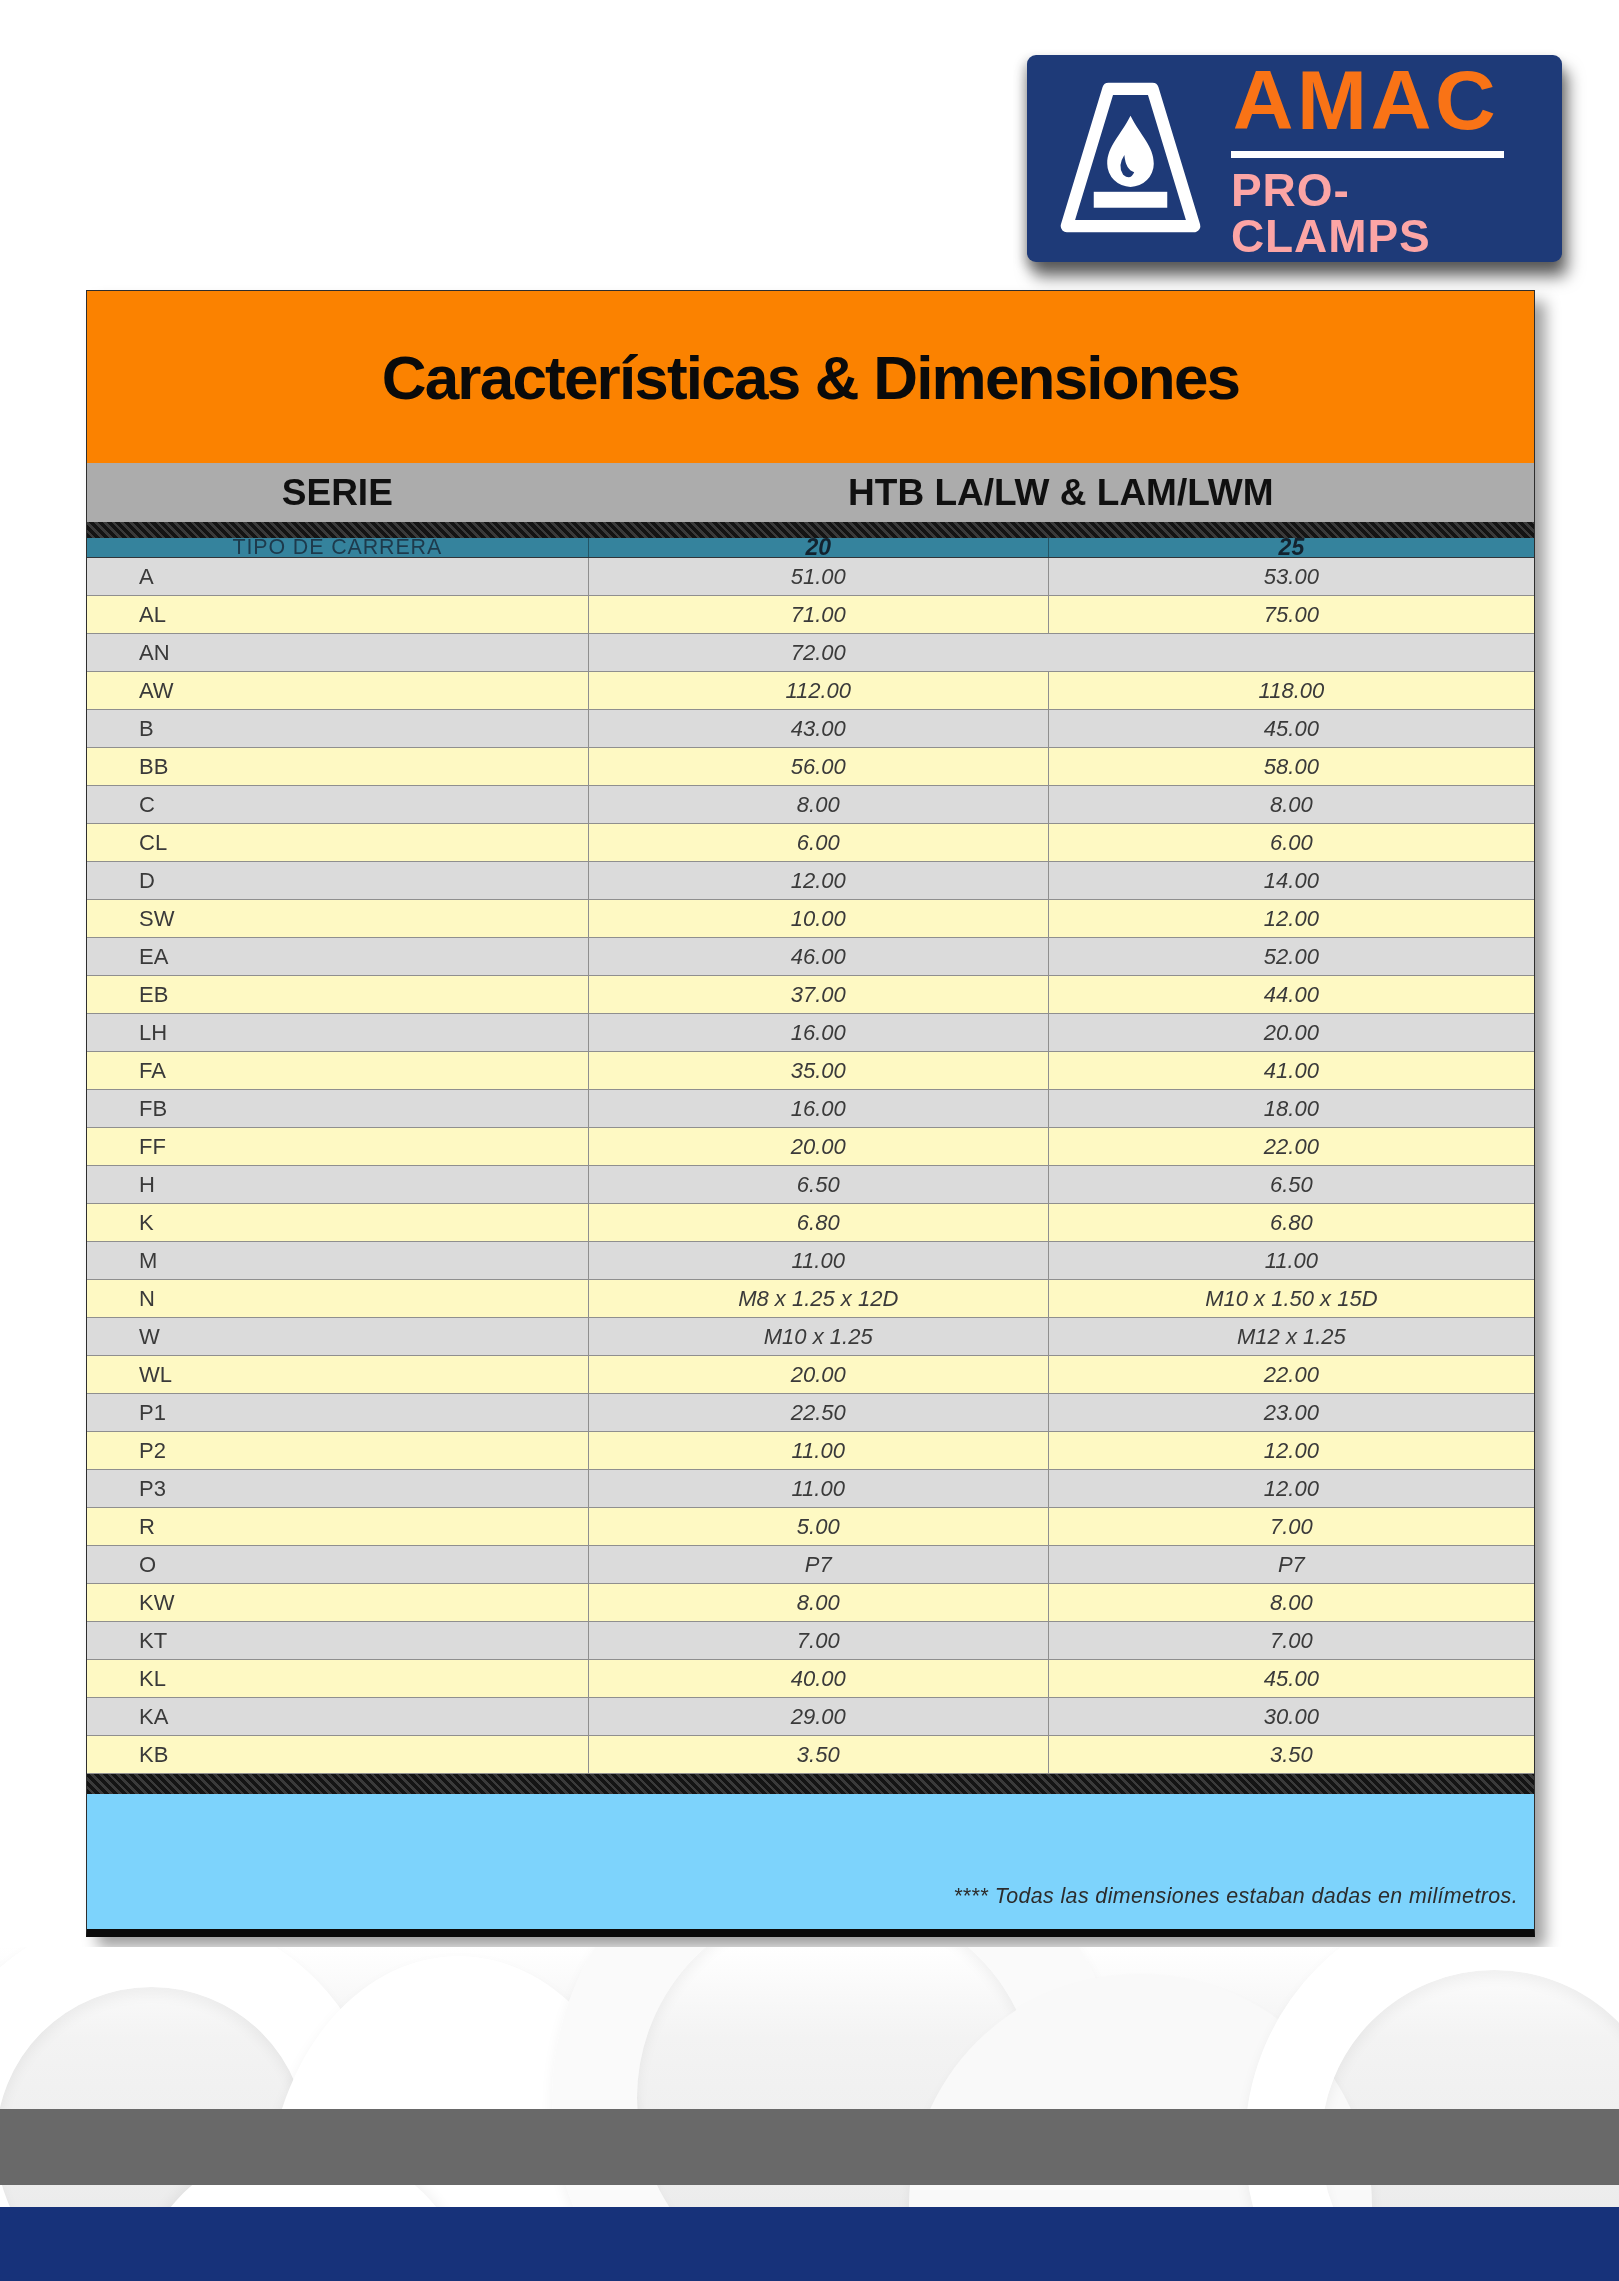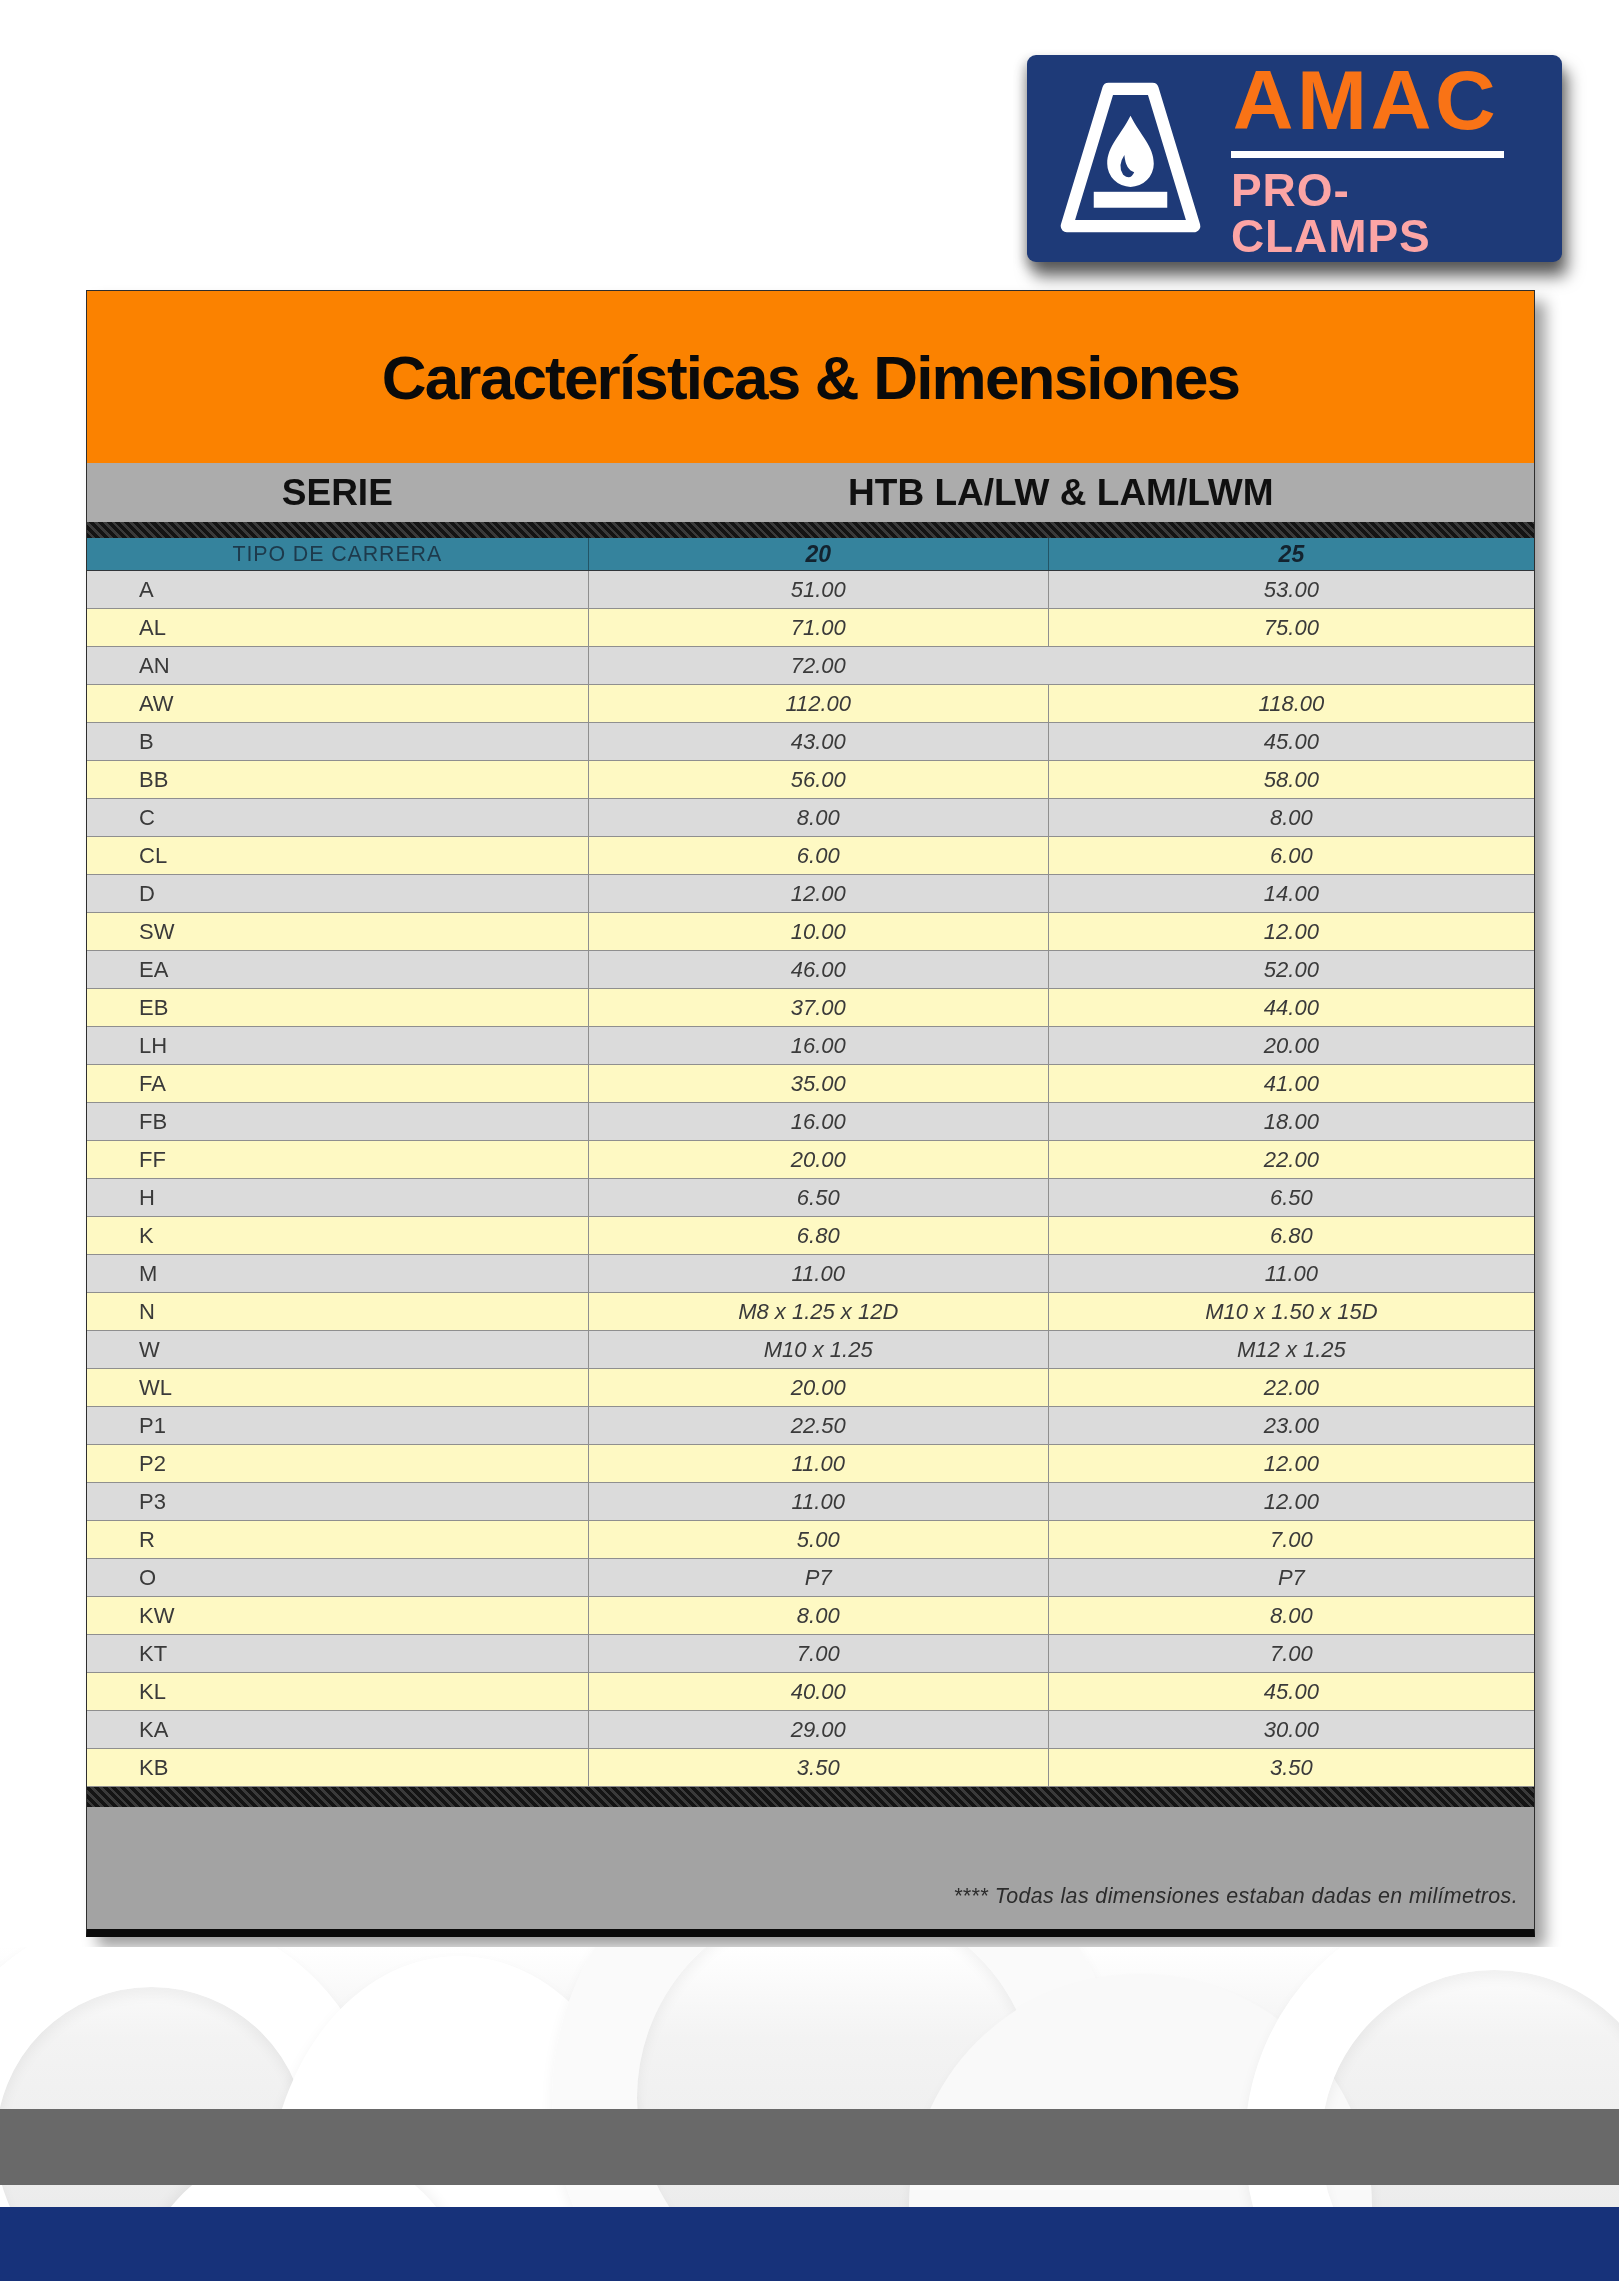--- a/index.html
+++ b/index.html
@@ -38,38 +38,38 @@
     align-items:center; flex:0 0 auto;
   }
   .series-label, .series-value{ text-align:center; font-size:37px; font-weight:700; color:#101010; }
 
   .hatch{ background:repeating-linear-gradient(45deg,#141414 0 3.6px,#3a3a3a 3.6px 6.2px); flex:0 0 auto; }
   .hatch-top{ height:16px; }
   .hatch-bottom{ height:19.6px; }
 
   .grid-row{ display:grid; grid-template-columns:34.6% 31.8% 33.6%; }
   .thead{
-    height:33px; background:#35839d; flex:0 0 auto; border-bottom:1.8px solid #31363a;
+    height:20px; background:#35839d; flex:0 0 auto; border-bottom:1.8px solid #31363a;
   }
   .thead .cell{ display:flex; align-items:center; justify-content:center; }
   .th-label{ font-size:21.4px; color:#1d3a4c; letter-spacing:0.9px; }
   .th-num{ font-size:23px; font-weight:700; font-style:italic; color:#13232f; }
 
   .tbody{ flex:0 0 auto; }
   .trow{ height:38px; border-bottom:0.9px solid #8f8f8f; }
   .trow.odd{ background:#dbdbdb; }
   .trow.even{ background:#fef9c3; }
   .cell{ display:flex; align-items:center; overflow:hidden; }
   .c1,.c2{ border-left:0.9px solid #8f8f8f; }
   .thead .c1,.thead .c2{ border-left:0.9px solid rgba(0,0,0,0.35); }
   .cell-label{ padding-left:52px; font-size:22px; color:#3a3a3a; }
   .cell-val{ justify-content:center; font-size:22px; font-style:italic; color:#3a3a3a; }
 
   .gray-footer{
-    flex:1 1 auto; background:#a3a3a3; position:relative;
+    flex:1 1 auto; background:#7dd3fc; position:relative;
   }
   .footnote{
     position:absolute; right:16px; bottom:19.6px;
     font-size:21.4px; font-style:italic; color:#2c2c2c; letter-spacing:0.4px;
   }
 
   
   .deco{
     position:absolute; left:0; top:1947px; width:1619px; height:260px; overflow:hidden;
     background:linear-gradient(180deg,#ffffff 0%,#f3f3f3 35%,#ececec 100%);

